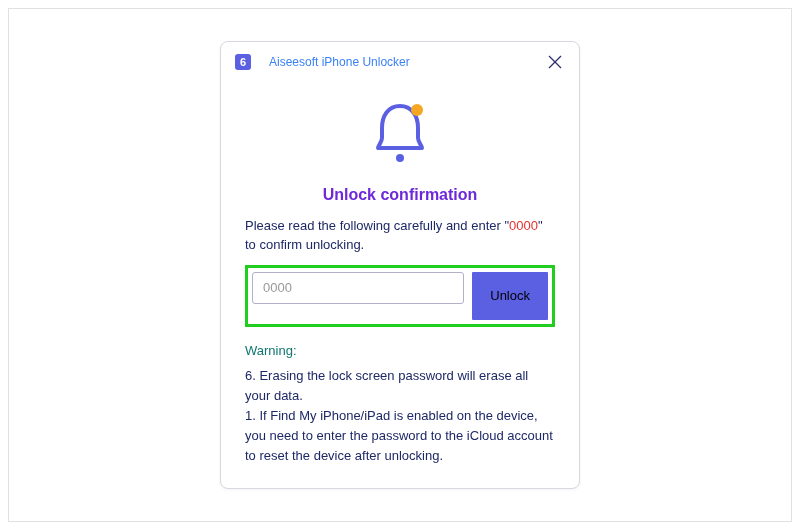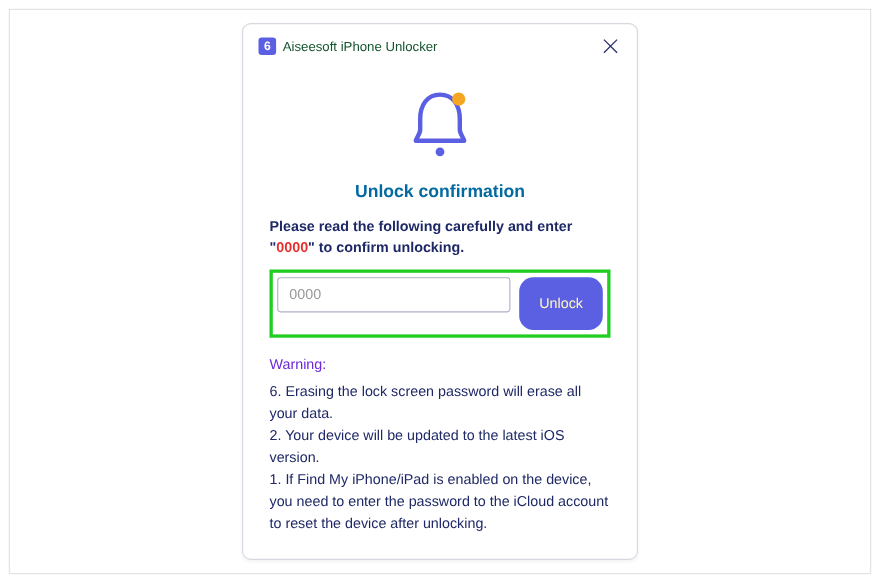--- a/index.html
+++ b/index.html
@@ -51,21 +51,22 @@
       border-radius: 3px;
       display: flex;
       align-items: center;
       justify-content: center;
       color: white;
       font-size: 11px;
       font-weight: bold;
     }
     .app-title {
       font-size: 12px;
-      color: #14532d;
+      color: #3b82f6;
+      margin-left: 12px;
     }
     .close-btn {
       width: 20px;
       height: 20px;
       display: flex;
       align-items: center;
       justify-content: center;
       cursor: pointer;
       color: #2a2f6f;
     }
@@ -83,29 +84,28 @@
     }
     .bell-icon {
       width: 64px;
       height: 70px;
       position: relative;
     }
     .heading {
       text-align: center;
       font-size: 16px;
       font-weight: bold;
-      color: #0369a1;
+      color: #6d28d9;
       margin-bottom: 12px;
     }
     .instruction {
       font-size: 13px;
       color: #1e2866;
       line-height: 1.5;
       margin-bottom: 10px;
-      font-weight: bold;
     }
     .instruction .code {
       color: #e63030;
     }
     .input-row {
       display: flex;
       gap: 8px;
       margin-bottom: 16px;
       padding: 4px;
       border: 3px solid #1fce1f;
@@ -120,28 +120,28 @@
       color: #333366;
       outline: none;
     }
     .confirm-input::placeholder {
       color: #999;
     }
     .unlock-btn {
       height: 48px;
       padding: 0 18px;
       background: #5b5fe1;
-      color: #fef9c3;
+      color: #000000;
       border: none;
-      border-radius: 13px;
+      border-radius: 1px;
       font-size: 13px;
       cursor: pointer;
     }
     .warning-label {
-      color: #6d28d9;
+      color: #0f766e;
       font-size: 13px;
       margin-bottom: 8px;
     }
     .warning-list {
       font-size: 13px;
       color: #1e2866;
       line-height: 1.55;
     }
   </style>
 </head>
@@ -182,17 +182,16 @@
 
     <div class="input-row">
       <input class="confirm-input" type="text" placeholder="0000" style="">
       <button class="unlock-btn">Unlock</button>
     </div>
 
     <div class="warning-label">Warning:</div>
 
     <div class="warning-list">
       <div>6. Erasing the lock screen password will erase all your data.</div>
-      <div>2. Your device will be updated to the latest iOS version.</div>
       <div>1. If Find My iPhone/iPad is enabled on the device, you need to enter the password to the iCloud account to reset the device after unlocking.</div>
     </div>
   </div>
 </div>
 
 </body></html>

